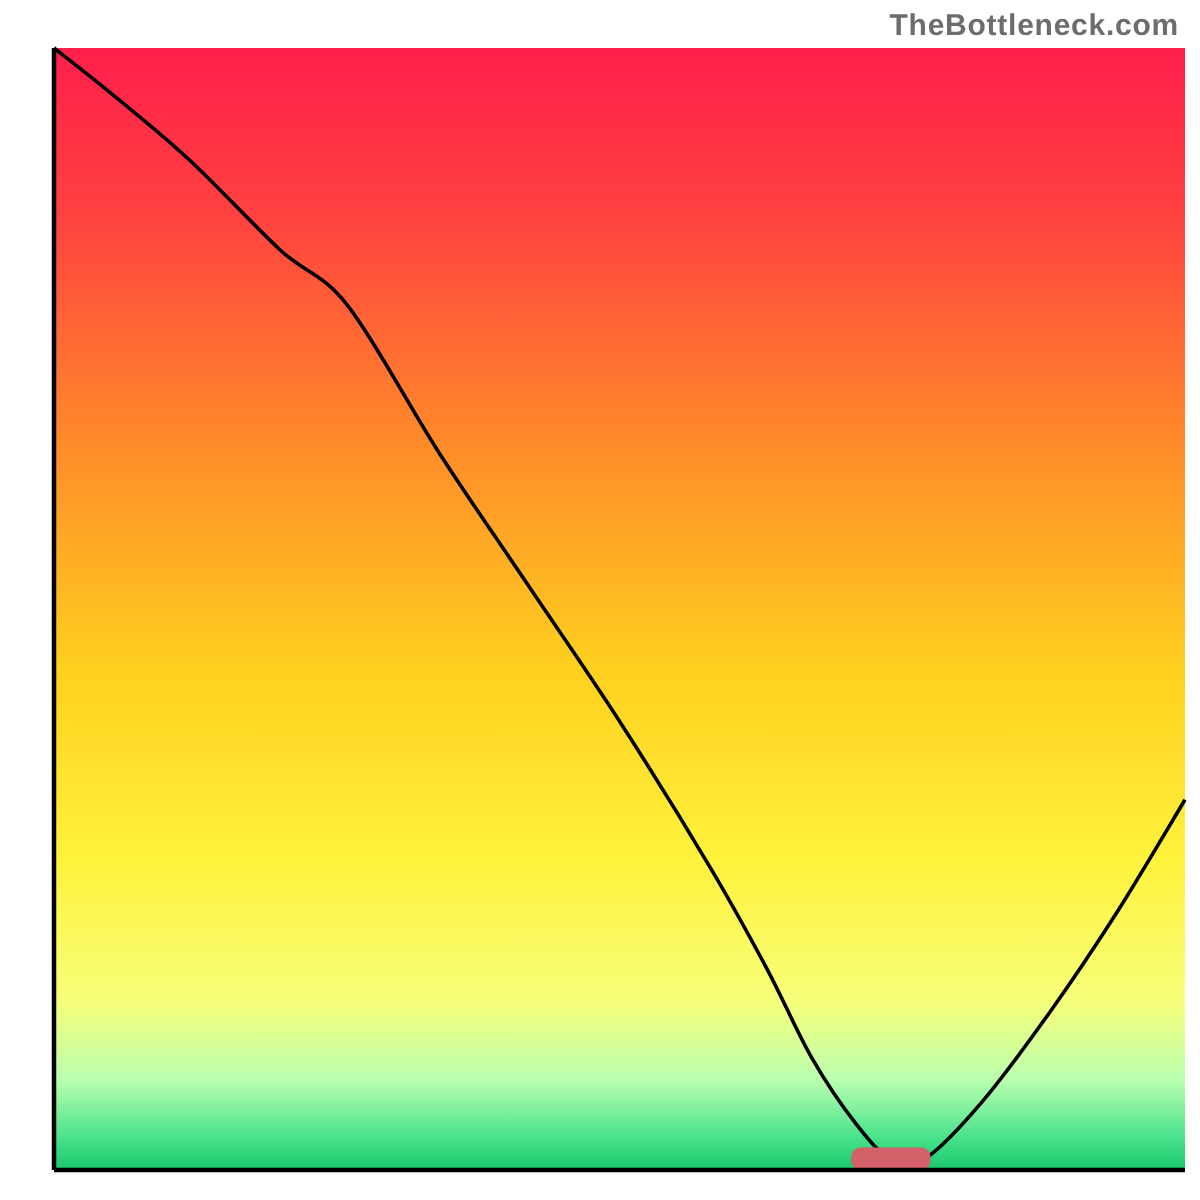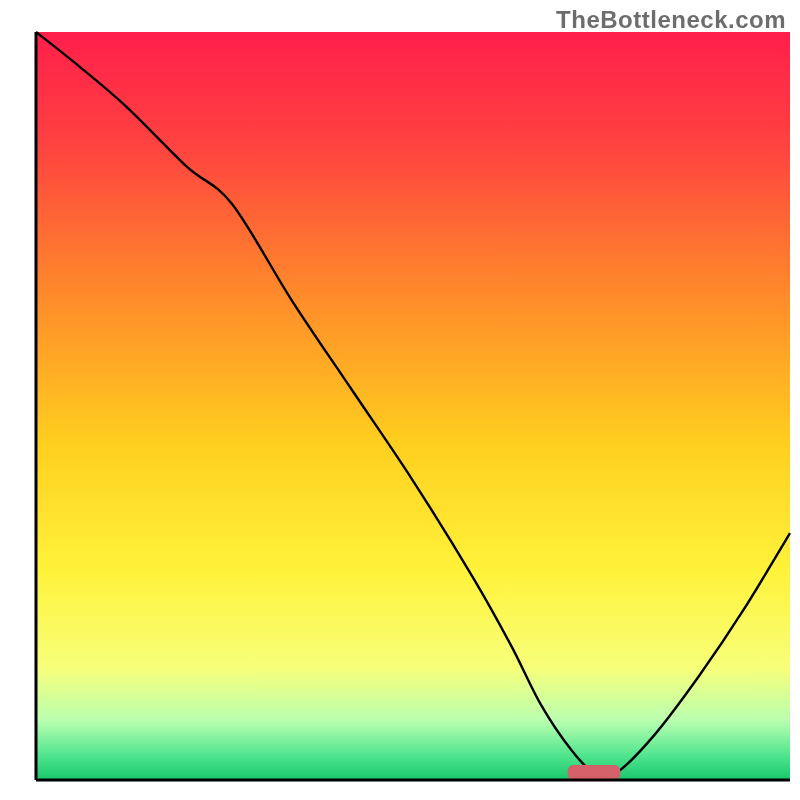--- a/index.html
+++ b/index.html
@@ -13,21 +13,21 @@
   }
   .canvas-wrap {
     position: relative;
     width: 800px;
     height: 800px;
   }
   .watermark {
     position: absolute;
     top: 6px;
     right: 14px;
-    font-size: 24px;
+    font-size: 20px;
     font-weight: 600;
     color: #6d6d6d;
     letter-spacing: 0.5px;
     z-index: 10;
   }
   svg {
     position: absolute;
     top: 0;
     left: 0;
   }

